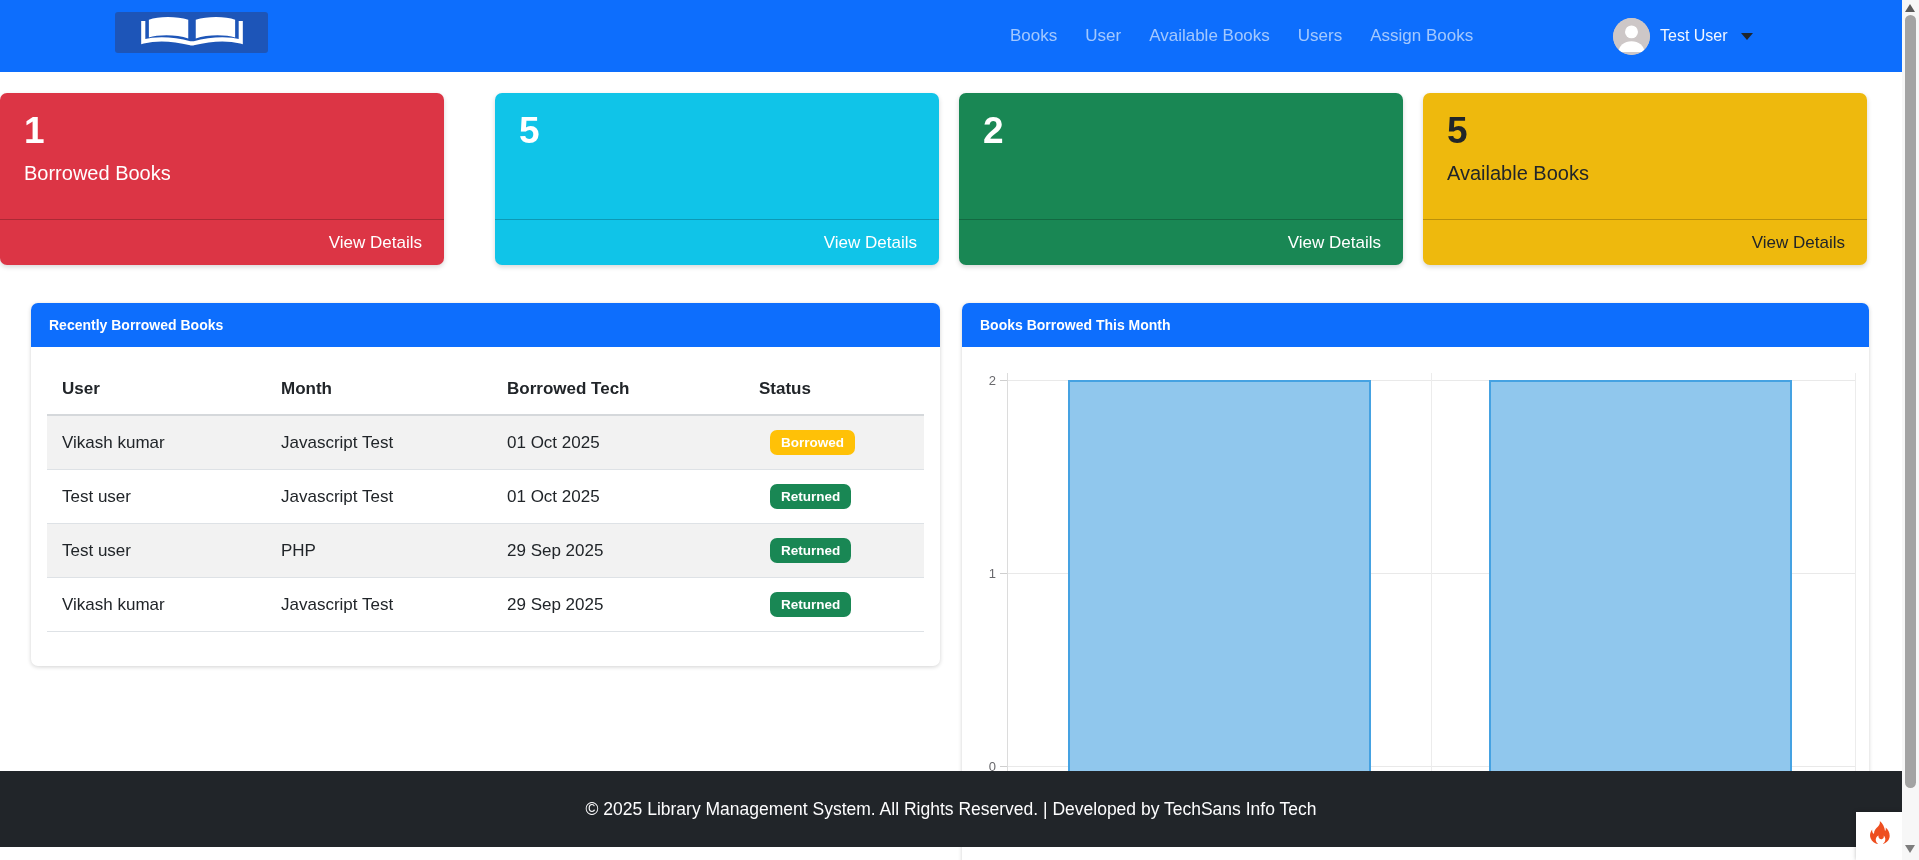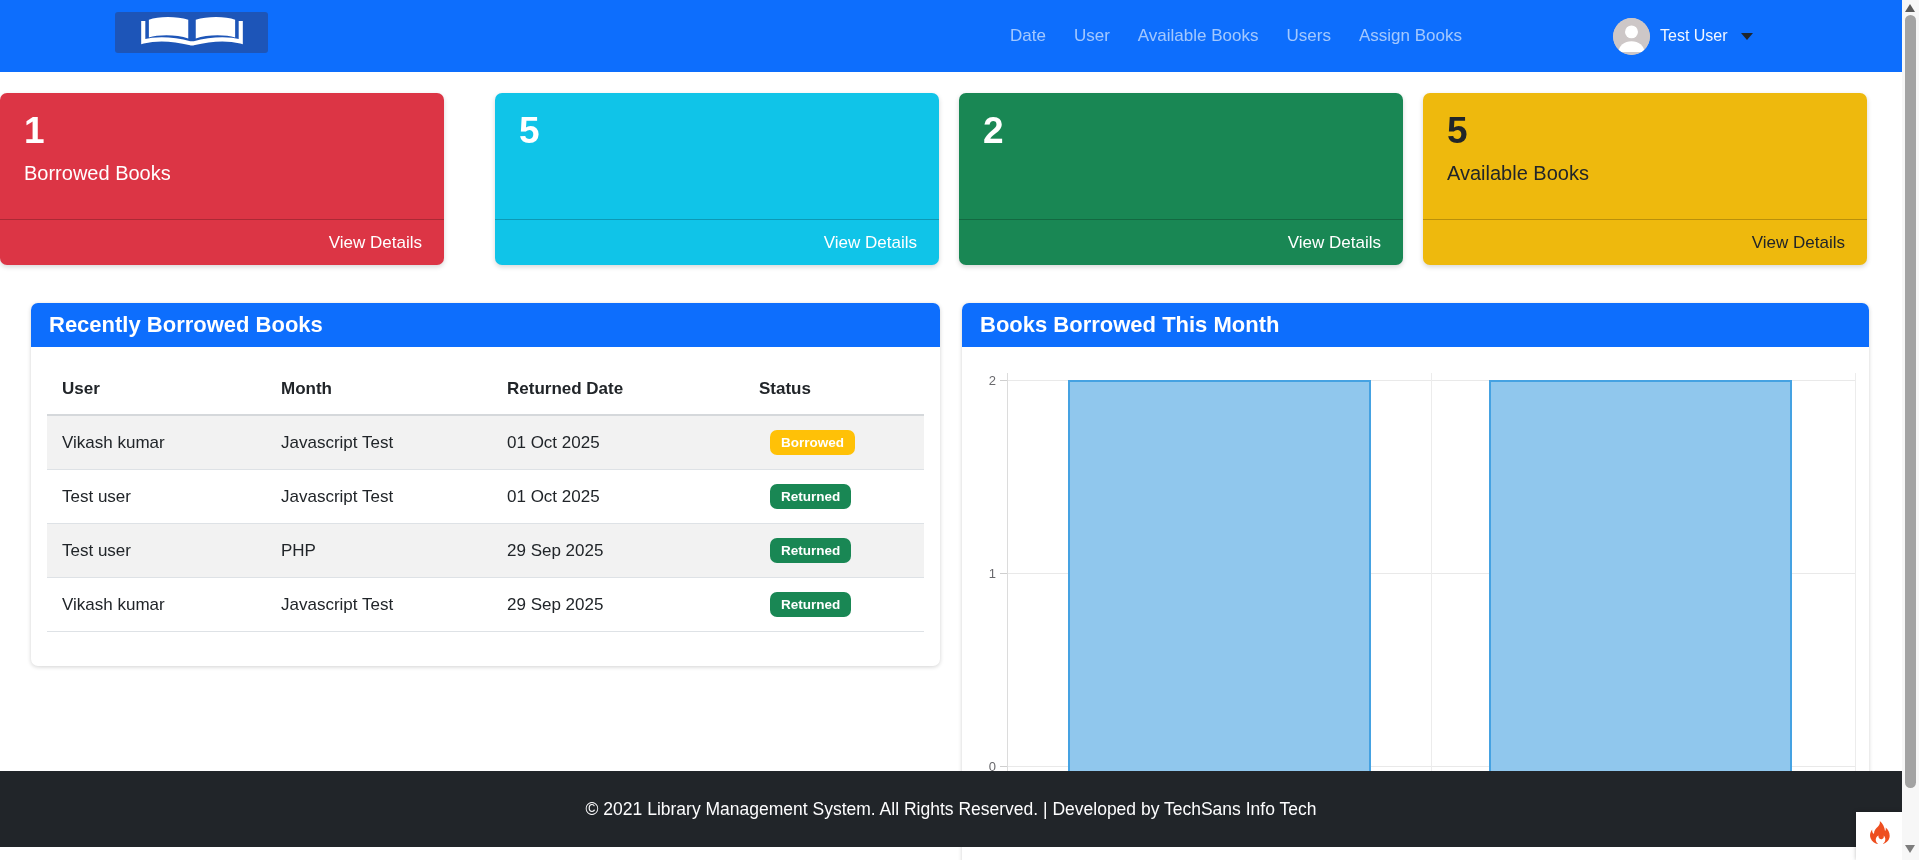--- a/index.html
+++ b/index.html
@@ -26,21 +26,21 @@
   .card-num { padding:15px 24px 0; font-size:37px; font-weight:600; line-height:1.25; }
   .card-label { padding:8px 24px 0; font-size:20px; }
   .card-footer { position:absolute; left:0; right:0; bottom:0; height:46px; border-top:1px solid rgba(0,0,0,0.22);
                  display:flex; align-items:center; justify-content:flex-end; padding:0 22px;margin-top:11px; }
   .view-details { font-size:17px; text-decoration:none; color:inherit; cursor:pointer; }
 
   
   .panel { position:absolute; top:303px; background:#fff; border-radius:7px; box-shadow:0 1px 4px rgba(0,0,0,0.18); }
   .panel-recent { left:31px; width:909px; height:363px; }
   .panel-chart  { left:962px; width:907px; height:637px; border-radius:7px 7px 0 0; }
-  .panel-header { height:44px; background:#0d6efd; border-radius:7px 7px 0 0; color:#fff; font-size:22px;
+  .panel-header { height:44px; background:#0d6efd; border-radius:7px 7px 0 0; color:#fff; font-size:14px;
                   font-weight:600; display:flex; align-items:center; padding:0 18px; }
 
   
   table.recent { margin:20px 16px 0; border-collapse:collapse; width:877px; font-size:17px; color:#212529; table-layout:fixed; }
   table.recent th { text-align:left; font-weight:700; padding:12px 15px 15px; border-bottom:2px solid #d5d8db; }
   table.recent td { padding:14px 15px; border-bottom:1px solid #dee2e6; }
   table.recent tbody tr:nth-child(odd) { background:#f2f2f2; }
   .badge { display:inline-block; padding:5px 11px; border-radius:7px; color:#fff; font-size:13.5px; font-weight:700;margin-left:11px; }
 
   
@@ -79,21 +79,21 @@
     <div class="brand">
       <span>
         <svg width="118" height="30" viewBox="0 0 60 16">
           <path d="M28 2 C22 0 12 0 7 2 L7 11.5 C12 9.8 22 9.8 28 12 Z" fill="#ffffff"></path>
           <path d="M32 2 C38 0 48 0 53 2 L53 11.5 C48 9.8 38 9.8 32 12 Z" fill="#ffffff"></path>
           <path d="M4 2.6 L4 13.6 C12 11.6 20 12.2 29.3 14.6 L30.7 14.6 C40 12.2 48 11.6 56 13.6 L56 2.6" stroke="#ffffff" stroke-width="2.2" fill="none"></path>
         </svg>
       </span>
     </div>
     <div class="nav-links">
-      <a class="nav-link">Date</a>
+      <a class="nav-link">Books</a>
       <a class="nav-link">User</a>
       <a class="nav-link">Available Books</a>
       <a class="nav-link">Users</a>
       <a class="nav-link">Assign Books</a>
     </div>
     <div class="user-area">
       <span class="avatar">
         <svg viewBox="0 0 36 36" width="37" height="37">
           <circle cx="18" cy="18" r="18" fill="#cdc7c7"></circle>
           <circle cx="18" cy="13.5" r="6.3" fill="#ffffff"></circle>
@@ -138,21 +138,21 @@
       <colgroup>
           <col style="width:219px">
           <col style="width:226px">
           <col style="width:252px">
           <col style="width:180px">
         </colgroup>
       <thead>
         <tr>
           <th>User</th>
           <th>Month</th>
-          <th>Returned Date</th>
+          <th>Borrowed Tech</th>
           <th>Status</th>
         </tr>
       </thead>
       <tbody>
         <tr>
           <td>Vikash kumar</td>
           <td>Javascript Test</td>
           <td>01 Oct 2025</td>
           <td><span class="badge" style="background: rgb(255, 193, 7);">Borrowed</span></td>
         </tr>
@@ -192,21 +192,21 @@
       <div class="tick" style="top:419px"></div>
       <span class="tick-label" style="top:33px">2</span>
       <span class="tick-label" style="top:226px">1</span>
       <span class="tick-label" style="top:419px">0</span>
       <div class="chart-bar" style="left: 106px; top: 33px; height: 391px; background: rgb(144, 199, 237); border-color: rgb(69, 162, 226);"></div>
       <div class="chart-bar" style="left: 527px; top: 33px; height: 391px; background: rgb(144, 199, 237); border-color: rgb(69, 162, 226);"></div>
     </div>
   </div>
 
   <div class="footer">
-    <span class="footer-text">© 2021 Library Management System. All Rights Reserved. | Developed by TechSans Info Tech</span>
+    <span class="footer-text">© 2025 Library Management System. All Rights Reserved. | Developed by TechSans Info Tech</span>
   </div>
 
   <div class="flame-box">
     <span>
       <svg width="22" height="28" viewBox="0 0 24 32">
         <path fill="#ee4e1f" d="M12.9 1.2c.6 3-.7 5-2.6 6.9-2 2-4.2 4.2-4 8-1.9-1.3-2.4-3.4-2-5.3-2.3 2.7-3.3 6.4-1.9 10 1.4 3.7 4.8 6.3 9 6.7-2.3-1.2-3.5-3.5-3-5.9.4-1.8 1.6-3.1 3.2-3.8-.5 1.2-.2 2.5.8 3.4 1.5 1.4 3.9.9 4.8-.9.4-.8.4-1.8.1-2.6 1.6 1.5 2.4 3.9 1.6 6.2-.5 1.5-1.6 2.7-3 3.5 4-.7 7.2-3.6 8.1-7.5.9-4.3-1.3-8.8-4.5-11.3.5 1.6.3 3-.6 4.1C18.4 8.6 16.4 4 12.9 1.2z"></path>
       </svg>
     </span>
   </div>
 

